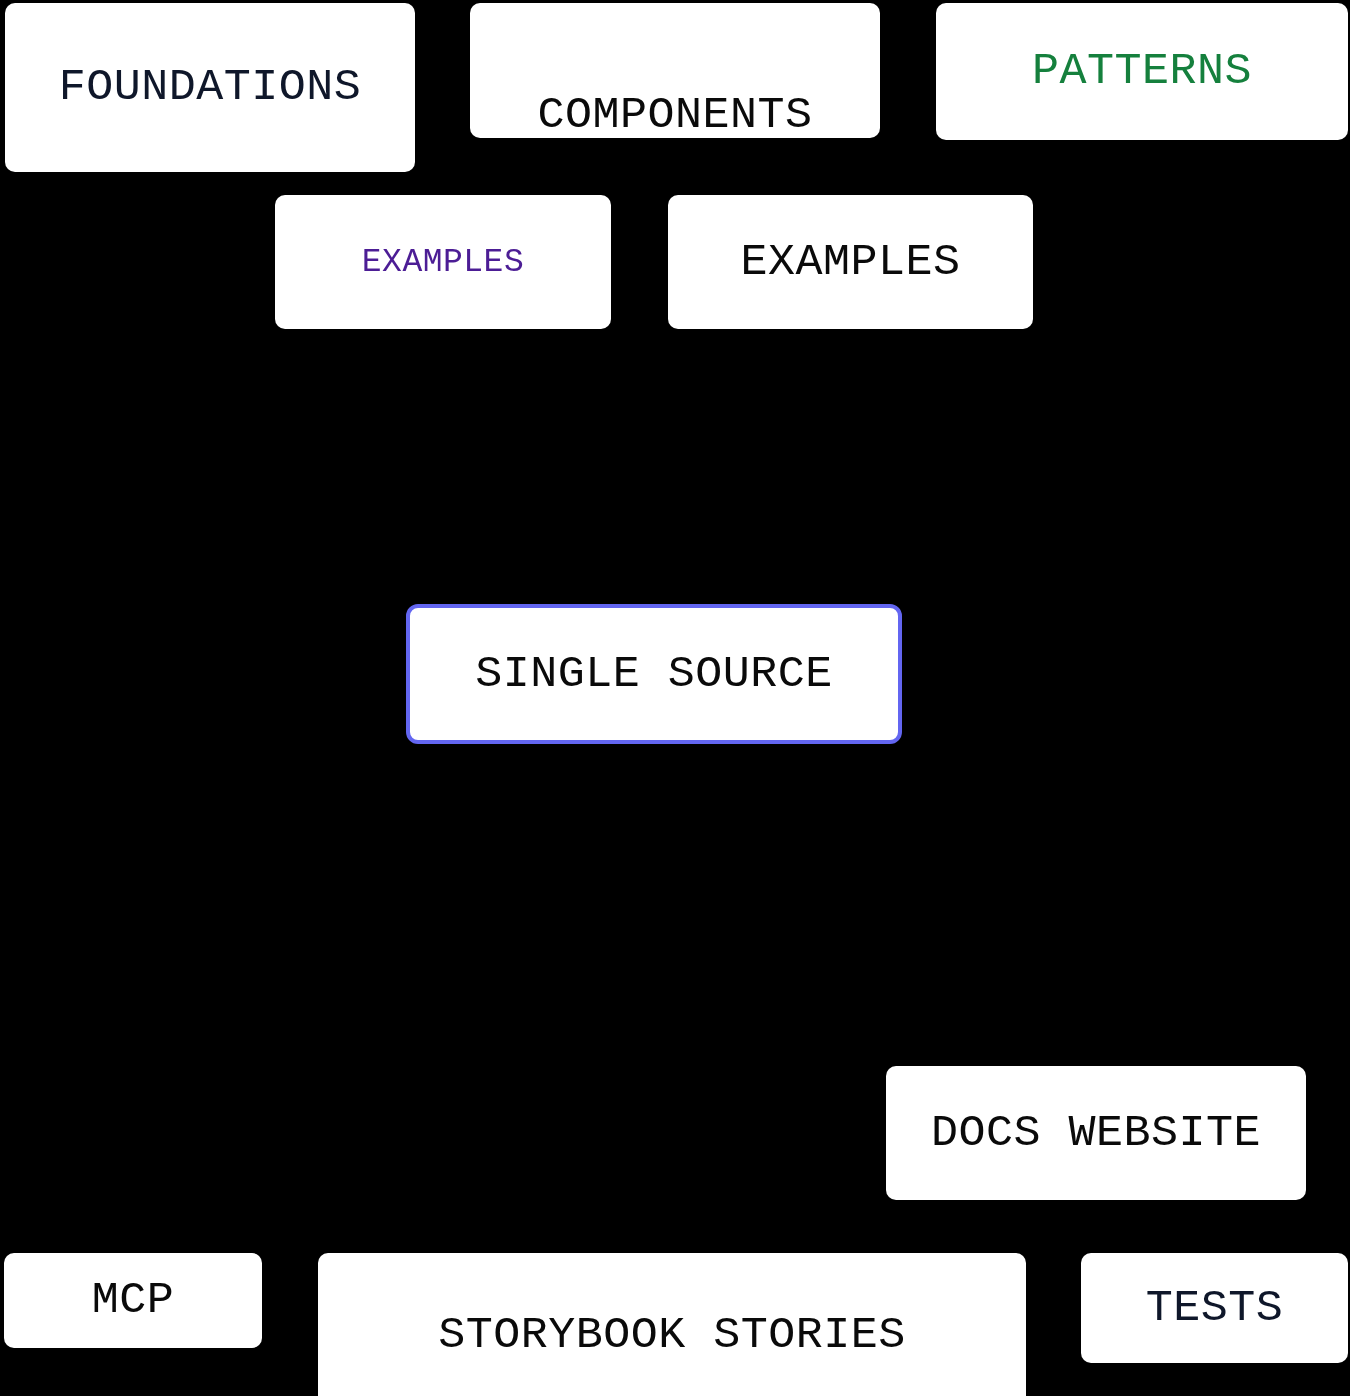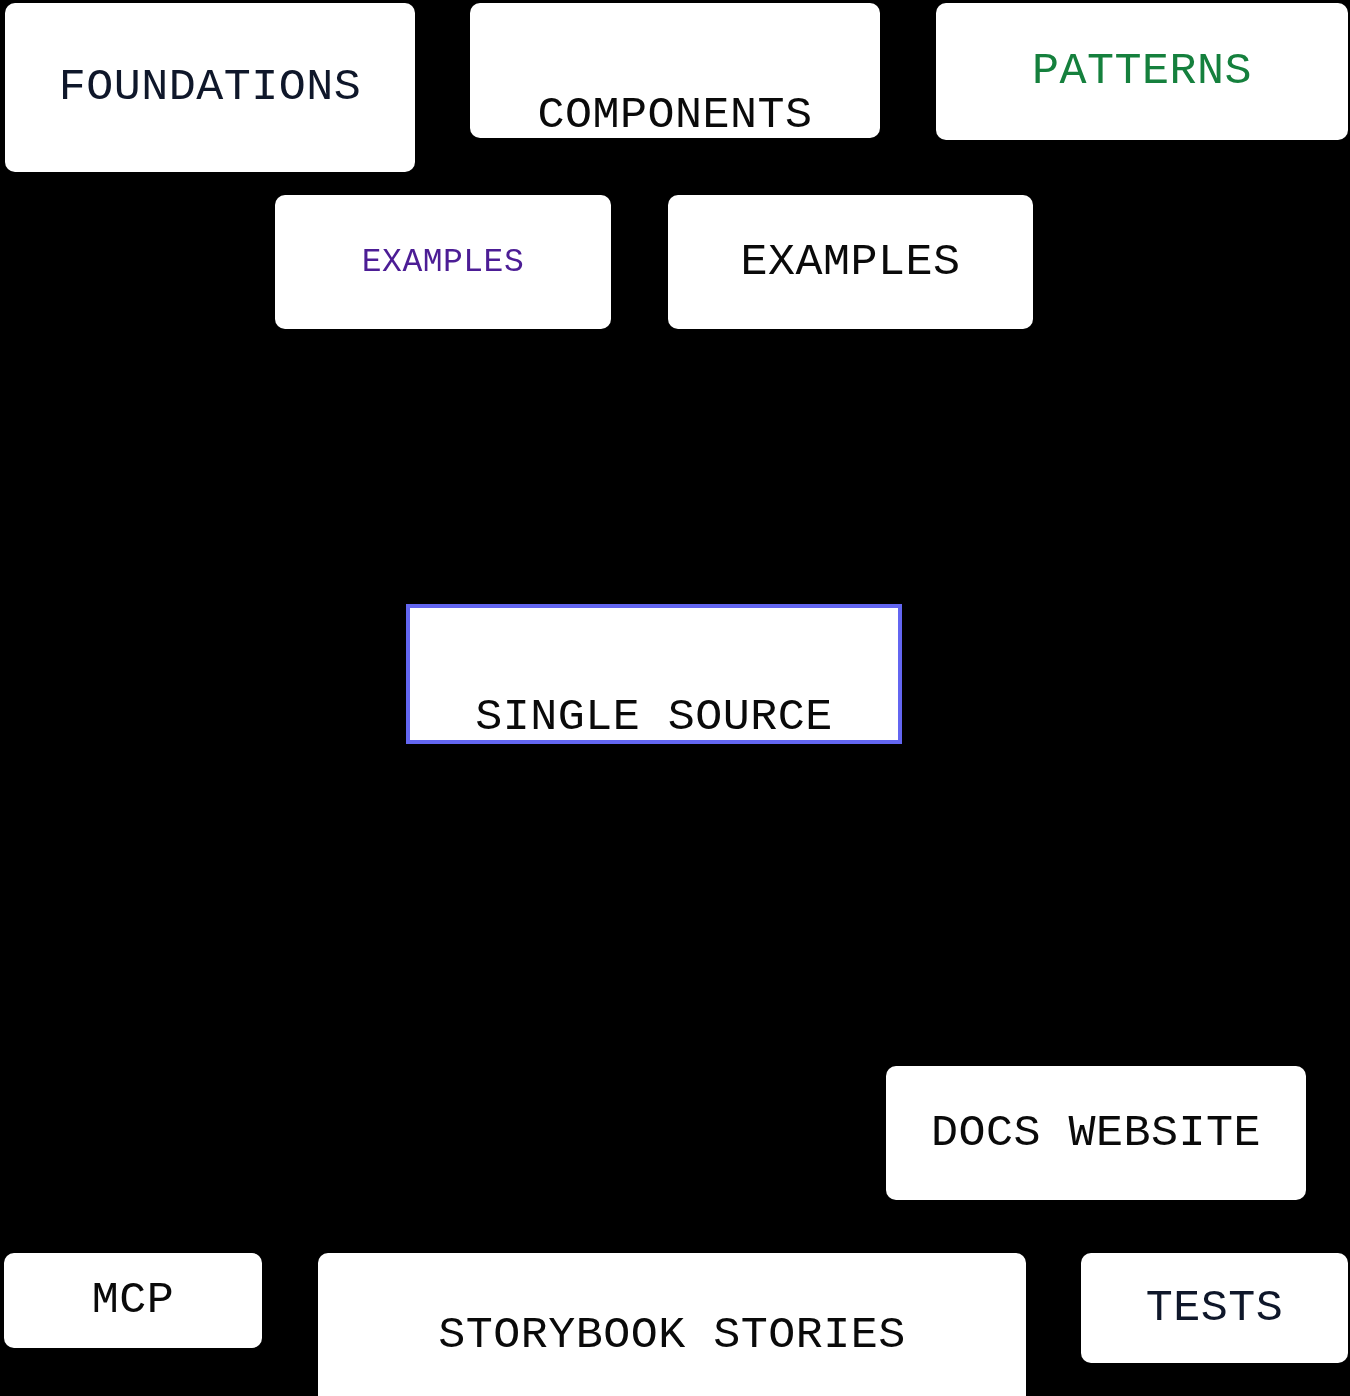--- a/index.html
+++ b/index.html
@@ -29,22 +29,21 @@
     justify-content: center;
     text-align: center;
     white-space: nowrap;
     letter-spacing: 0.5px;
     font-weight: 400;
     line-height: 1;
     overflow: hidden;
   }
   .node.accent {
     border: 4px solid #6366F1;
-    border-radius: 0;
-    align-items: flex-end;
+    border-radius: 12px;
   }
   .node-label {
     display: block;
     padding: 0 8px;
   }
 </style>
 </head>
 <body>
 
 <div id="canvas" style="background: rgb(0, 0, 0);">

